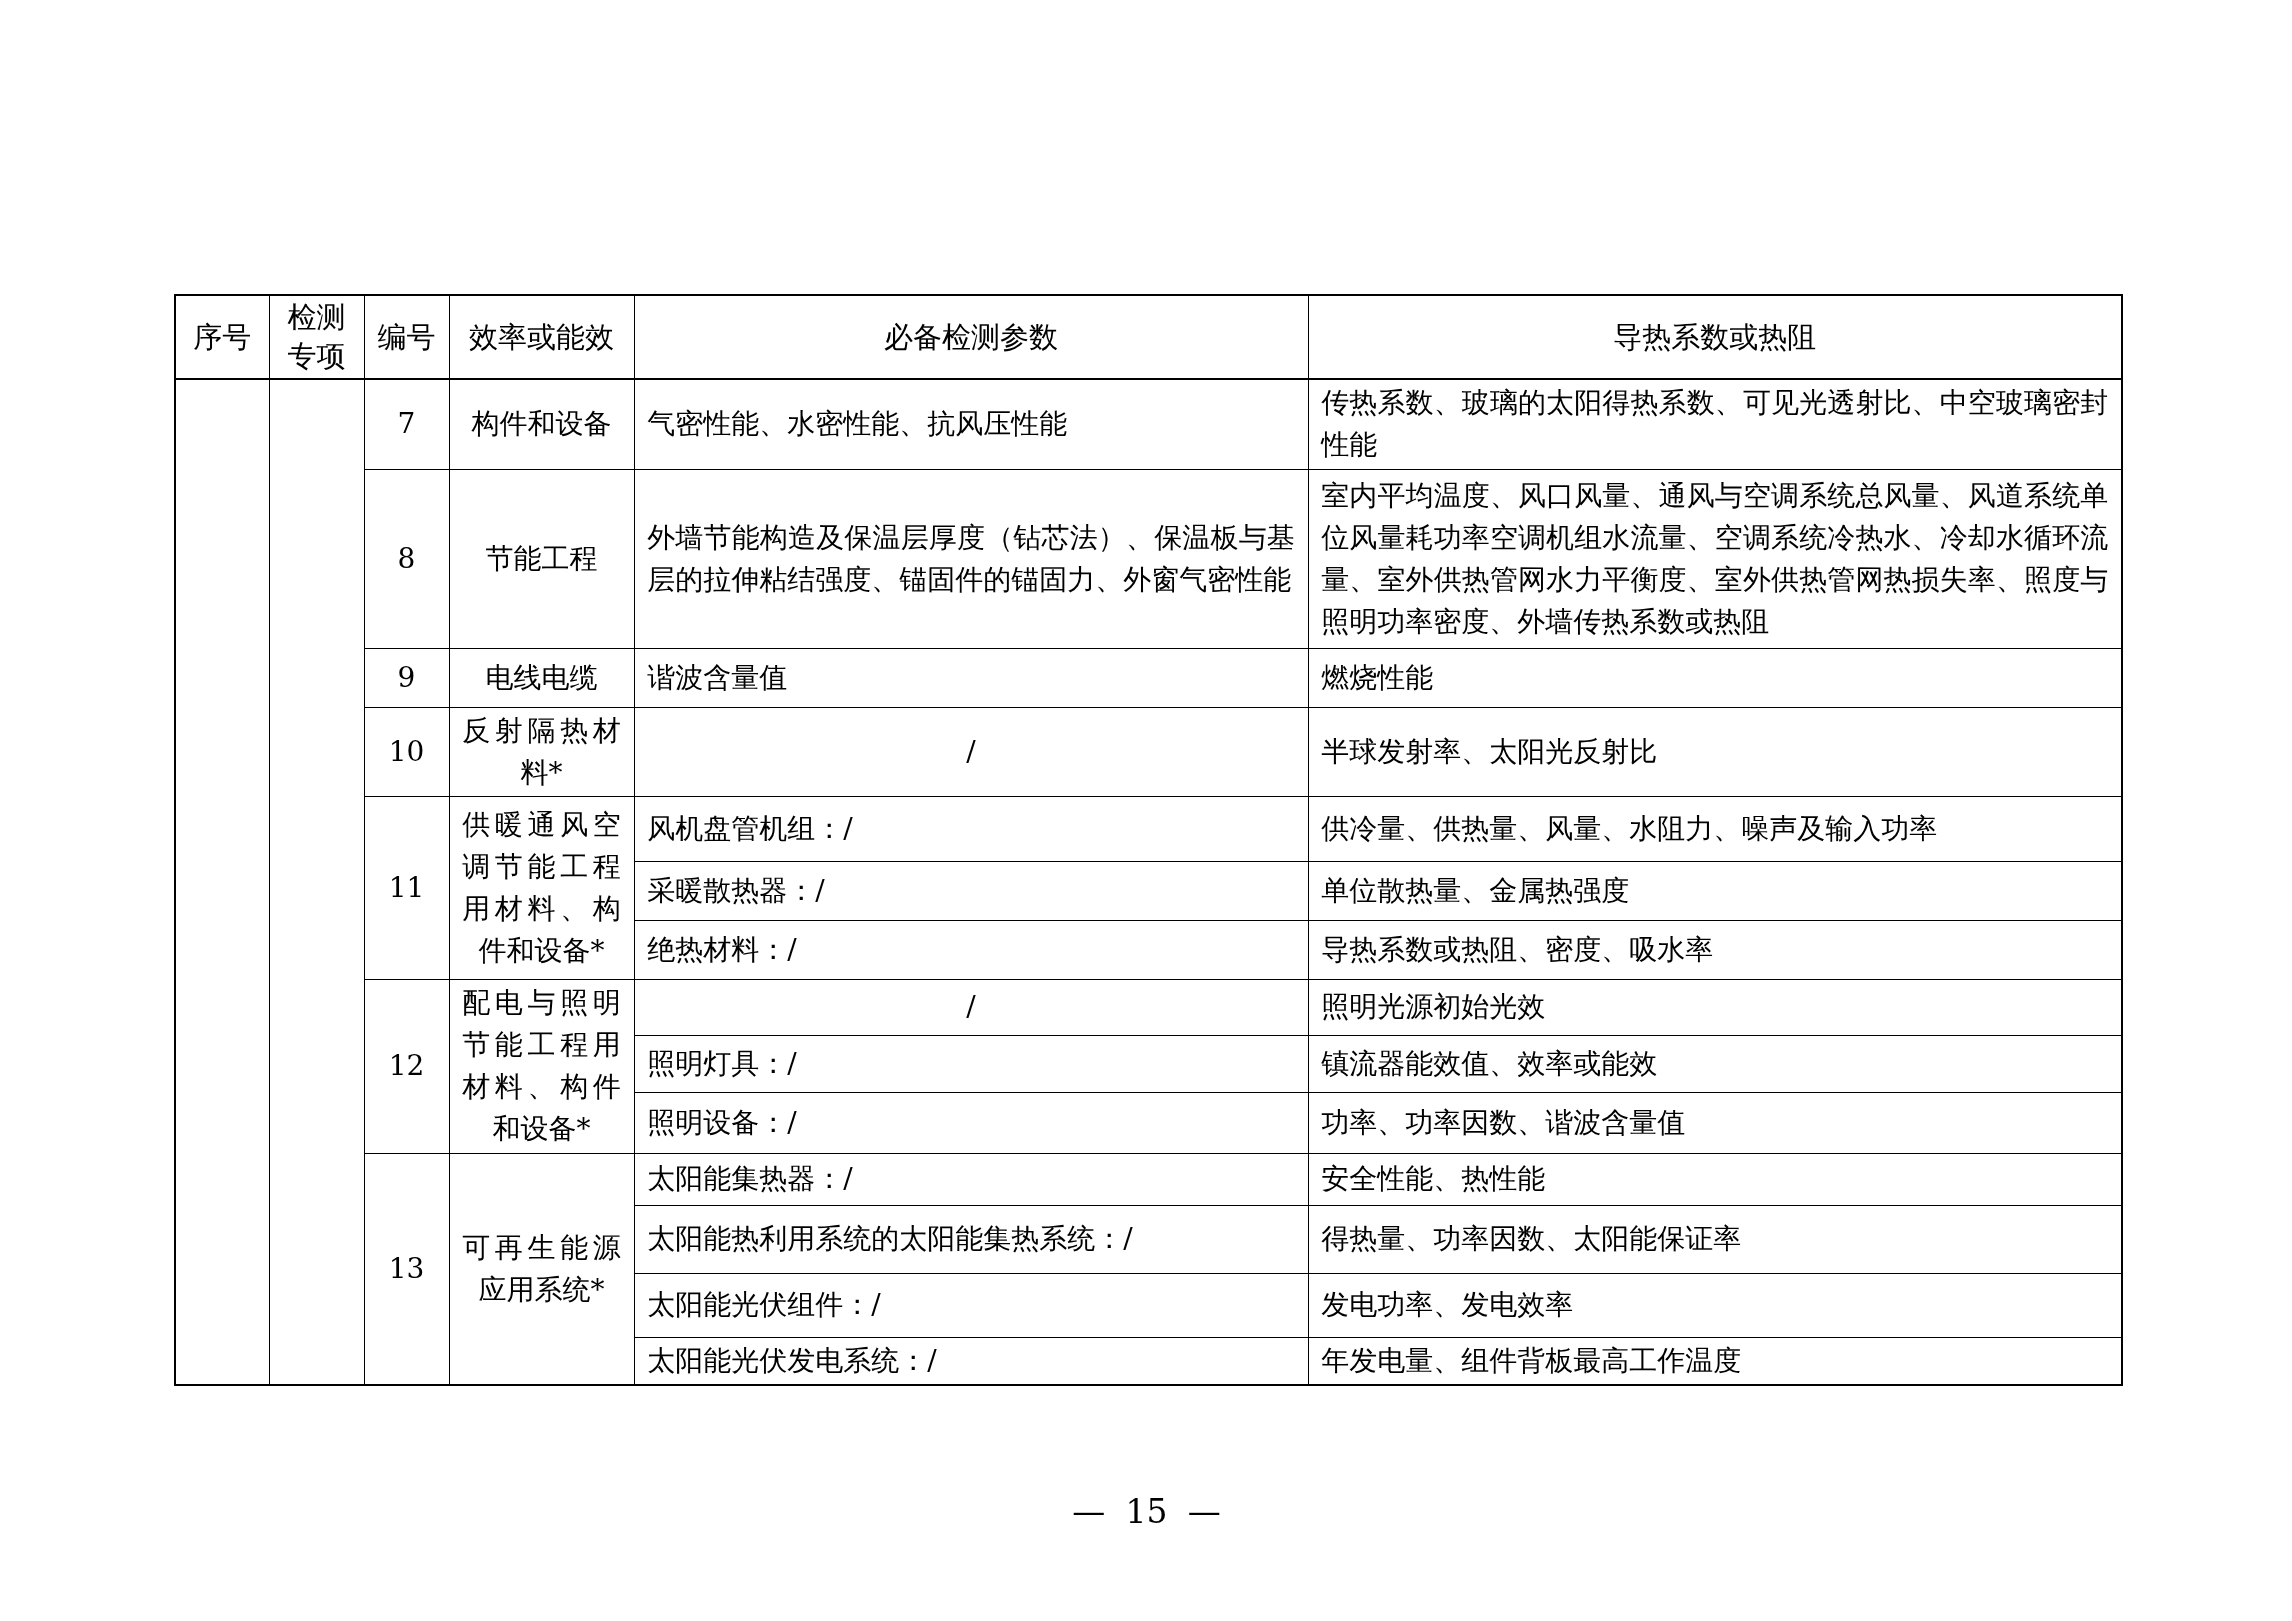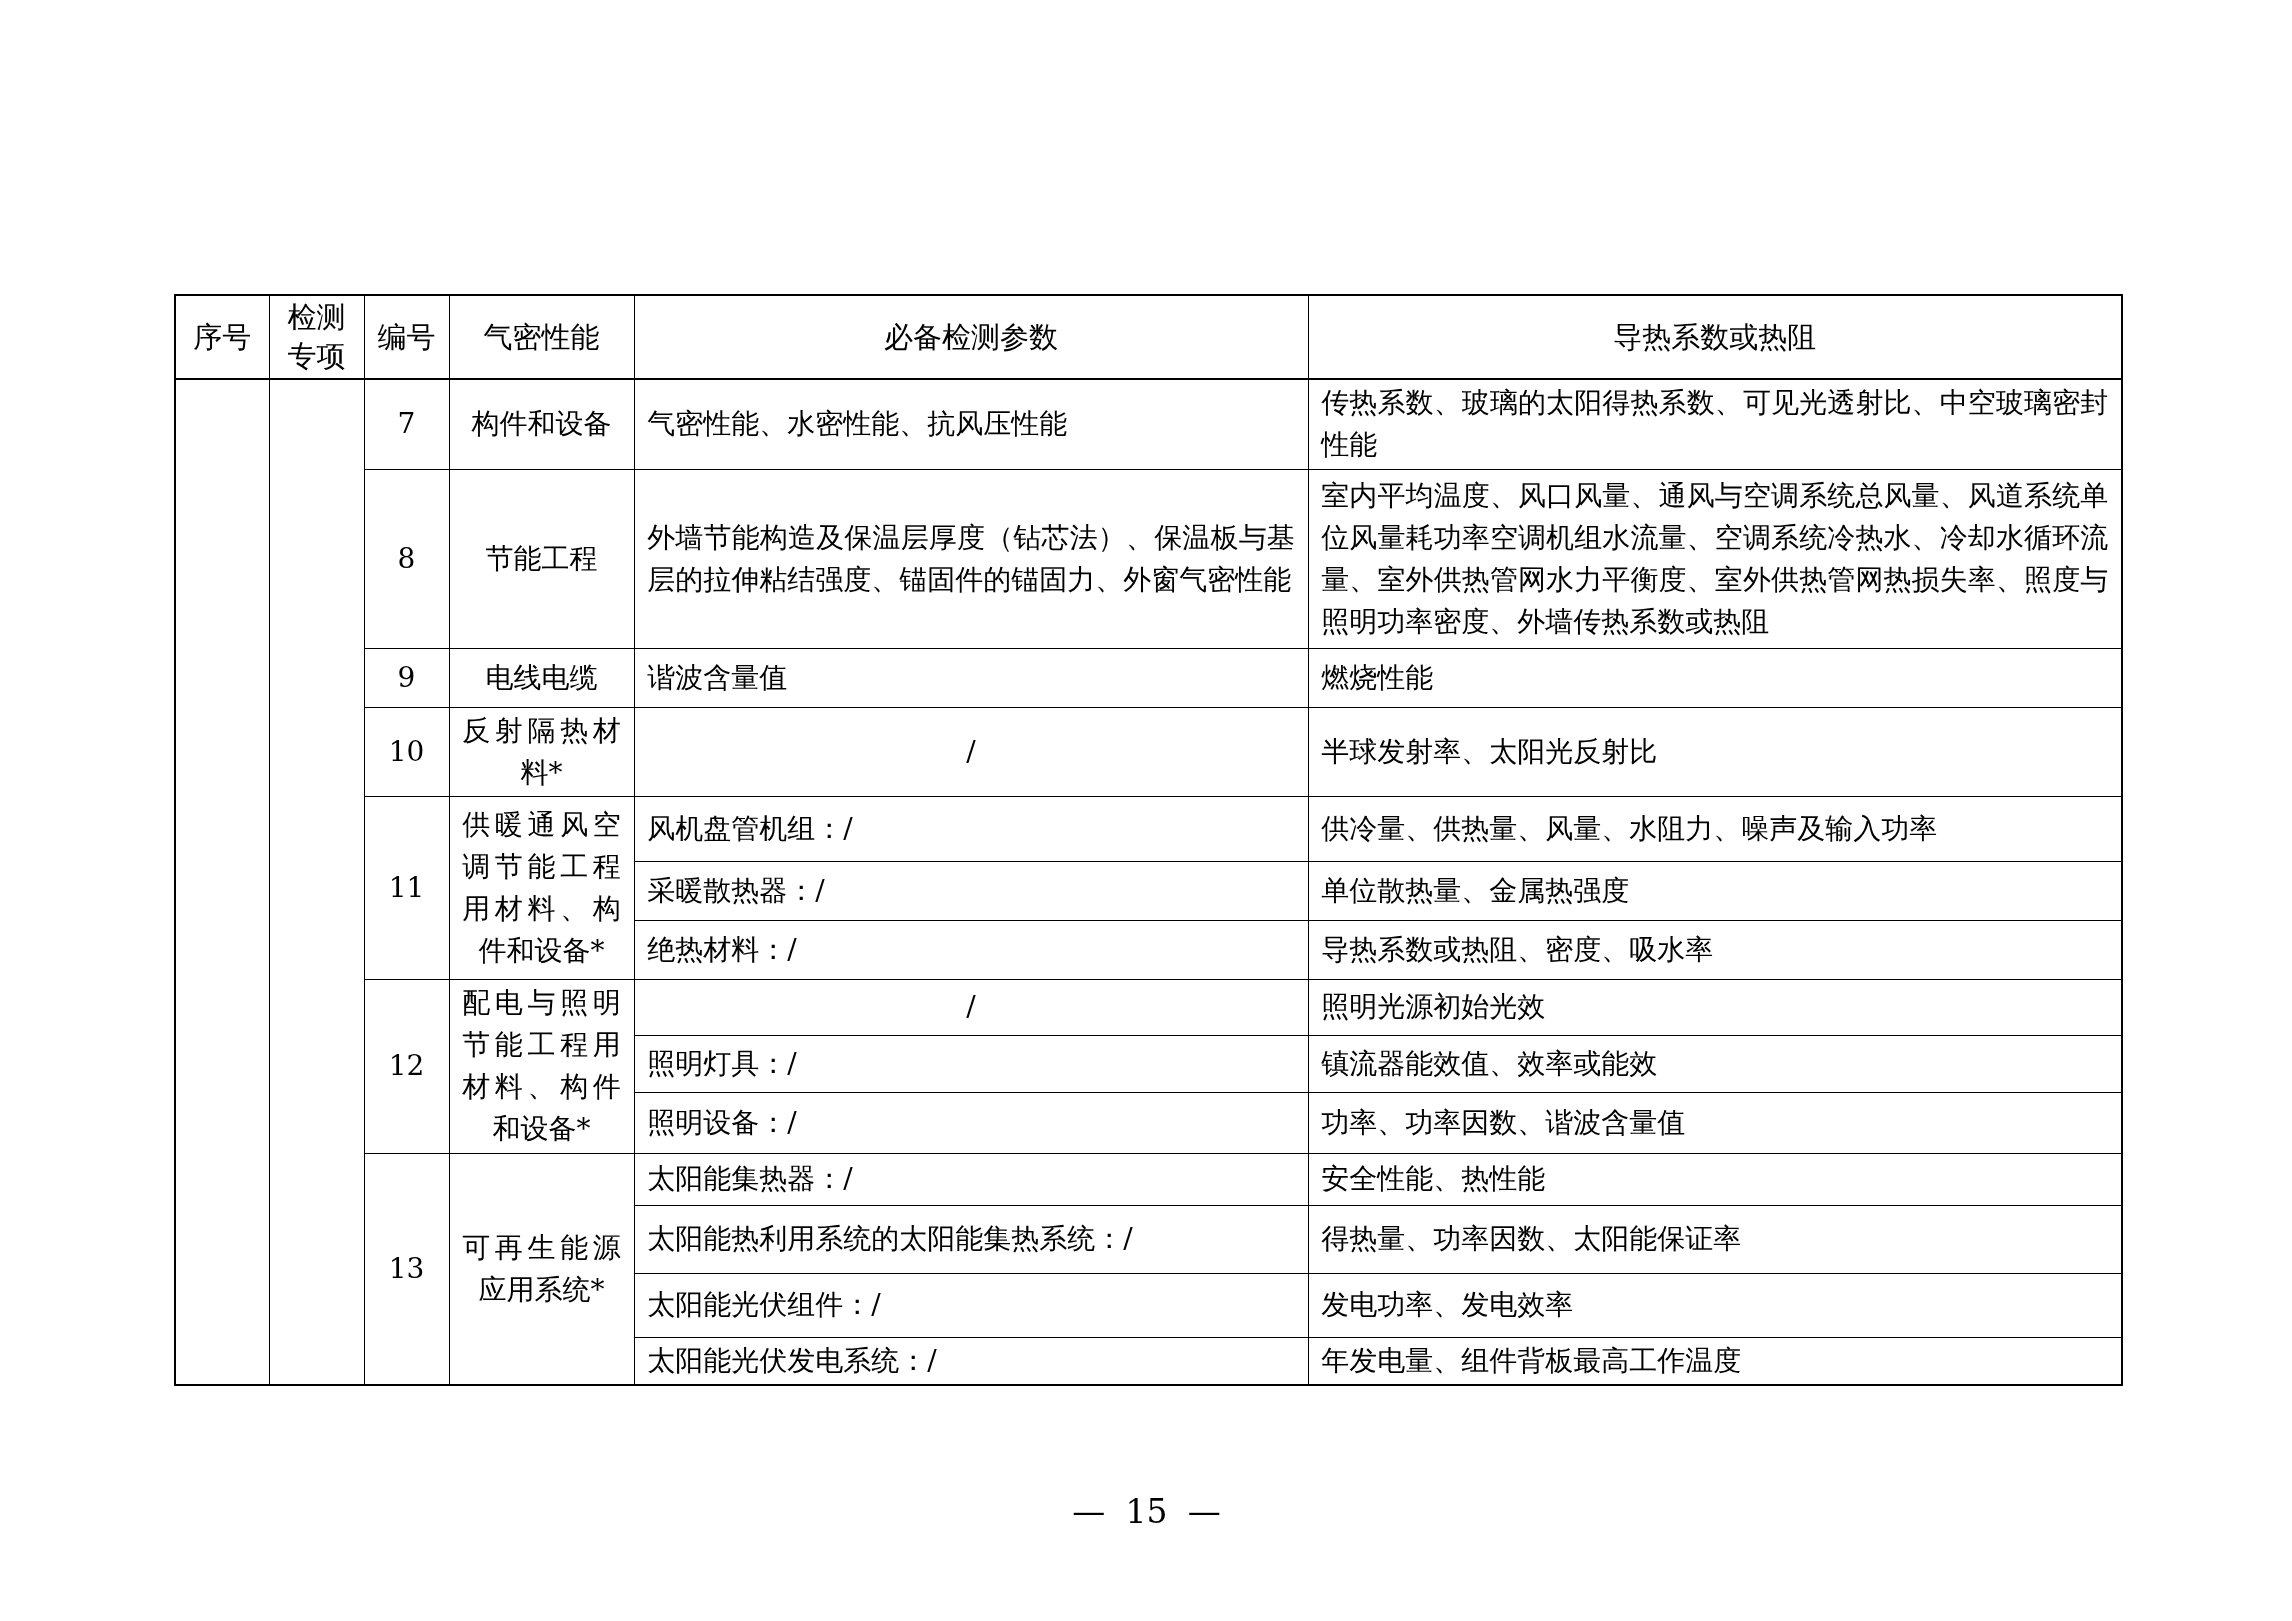--- a/index.html
+++ b/index.html
@@ -89,21 +89,21 @@
       <col style="width:85px">
       <col style="width:185px">
       <col style="width:674px">
       <col style="width:814px">
     </colgroup>
     <thead>
       <tr style="height:78px">
         <th>序号</th>
         <th>检测专项</th>
         <th>编号</th>
-        <th>气密性能</th>
+        <th>效率或能效</th>
         <th>必备检测参数</th>
         <th>导热系数或热阻</th>
       </tr>
     </thead>
     <tbody>
 
       <tr style="height:90px">
         <td class="c-blank" rowspan="14"></td>
         <td class="c-blank" rowspan="14"></td>
         <td class="c-no">7</td>

